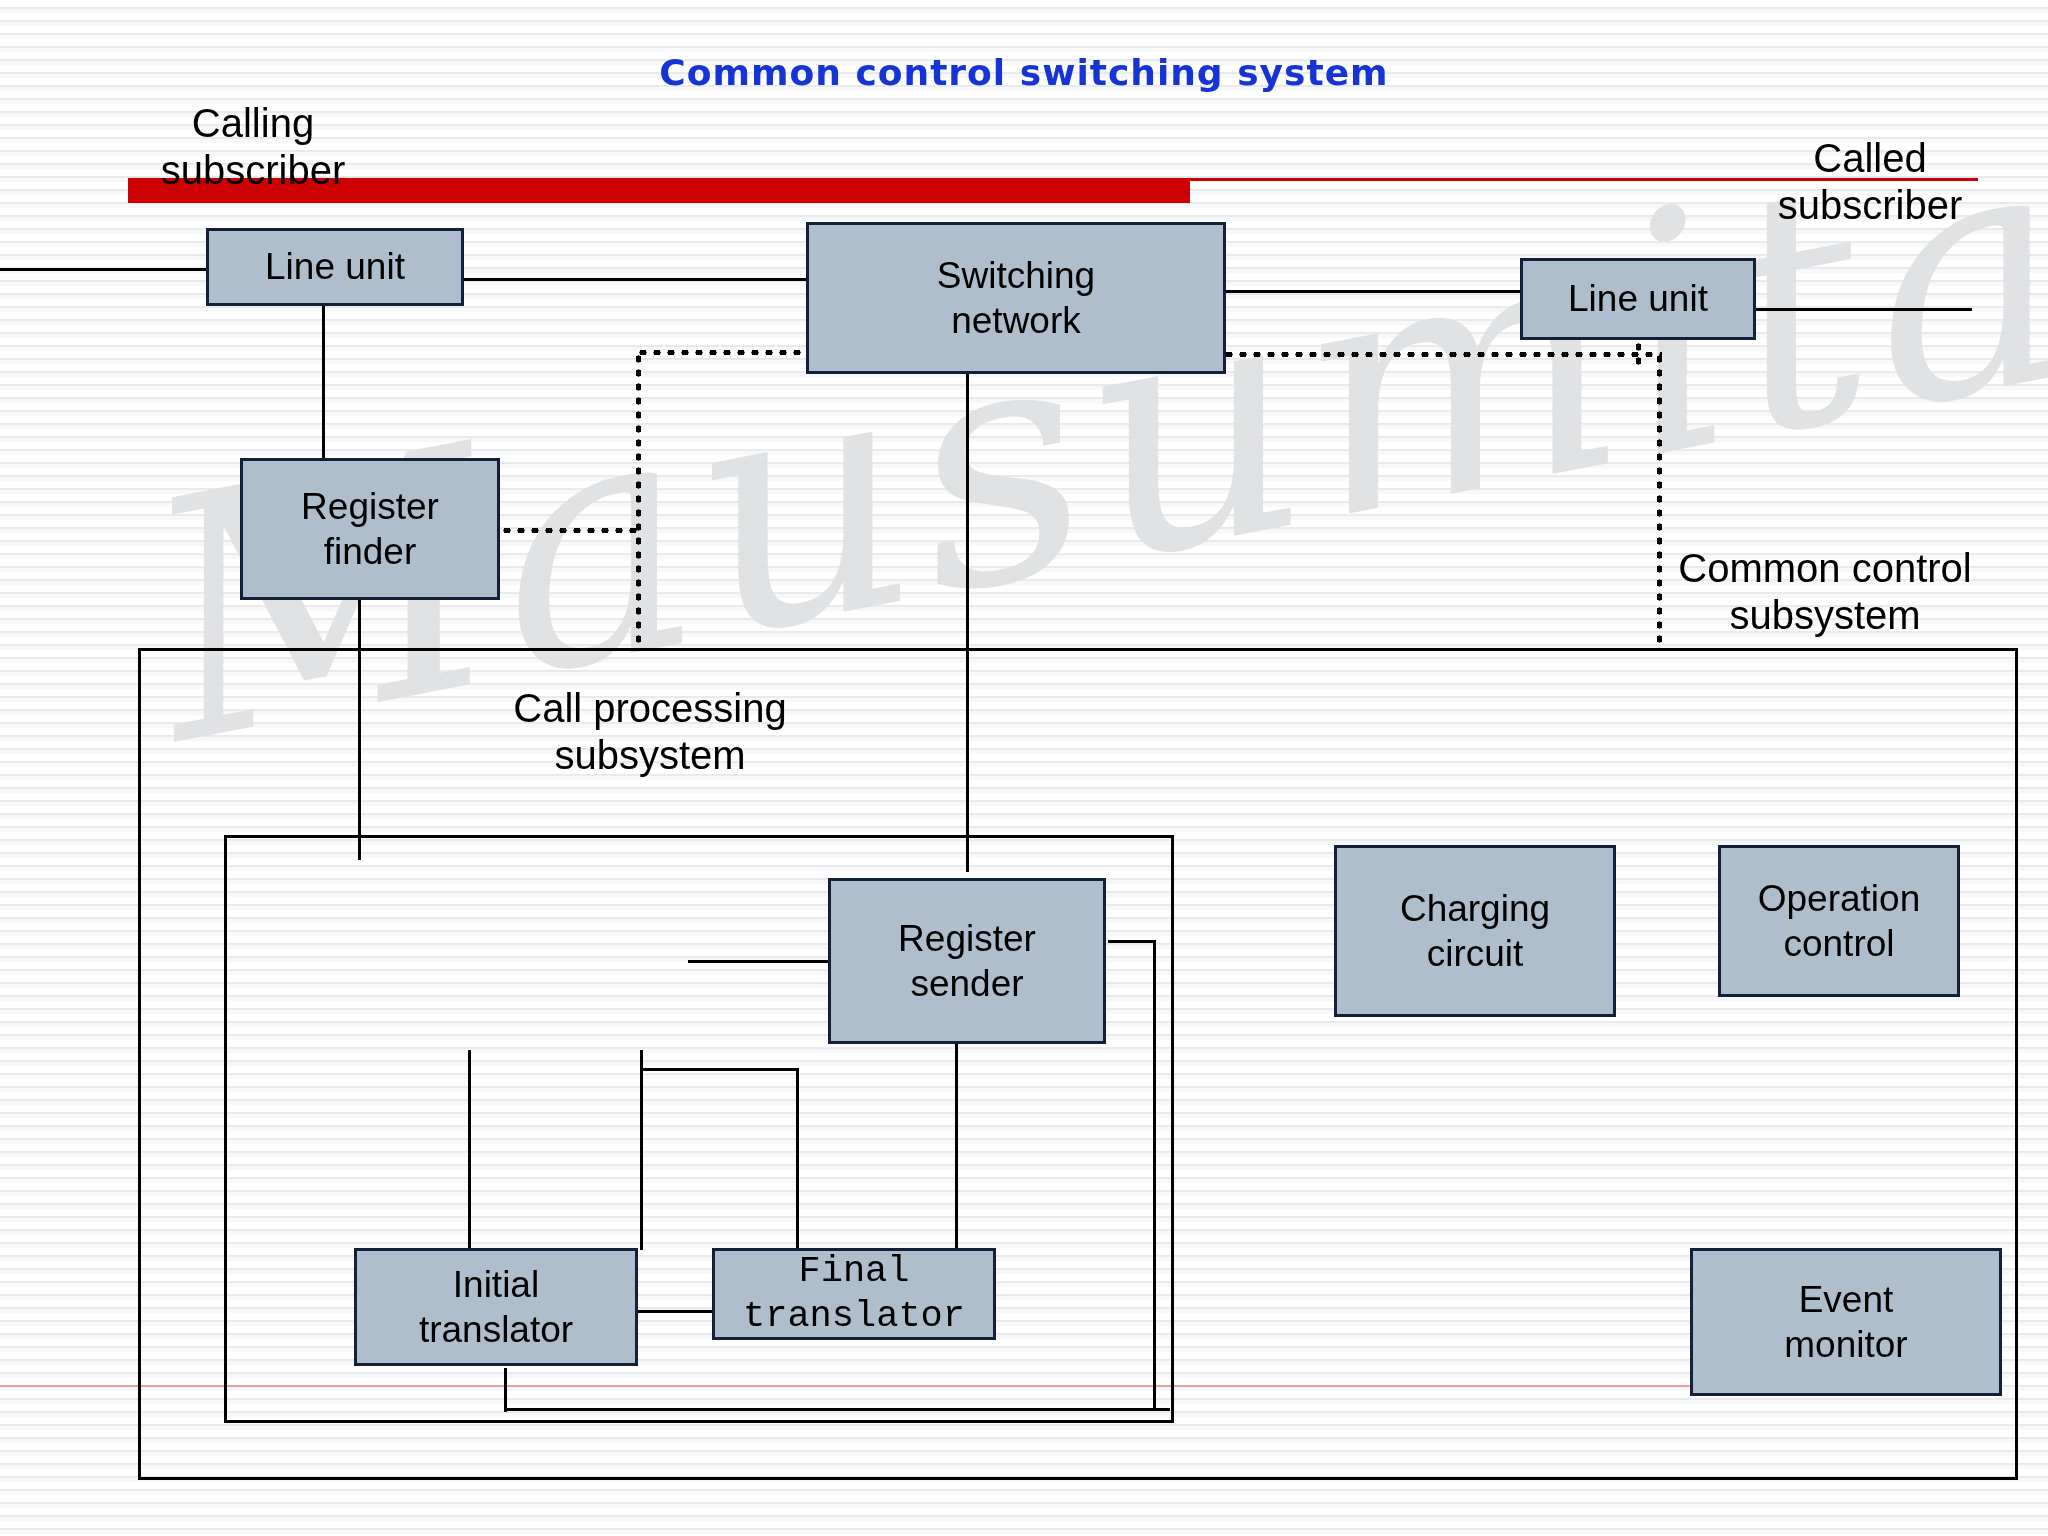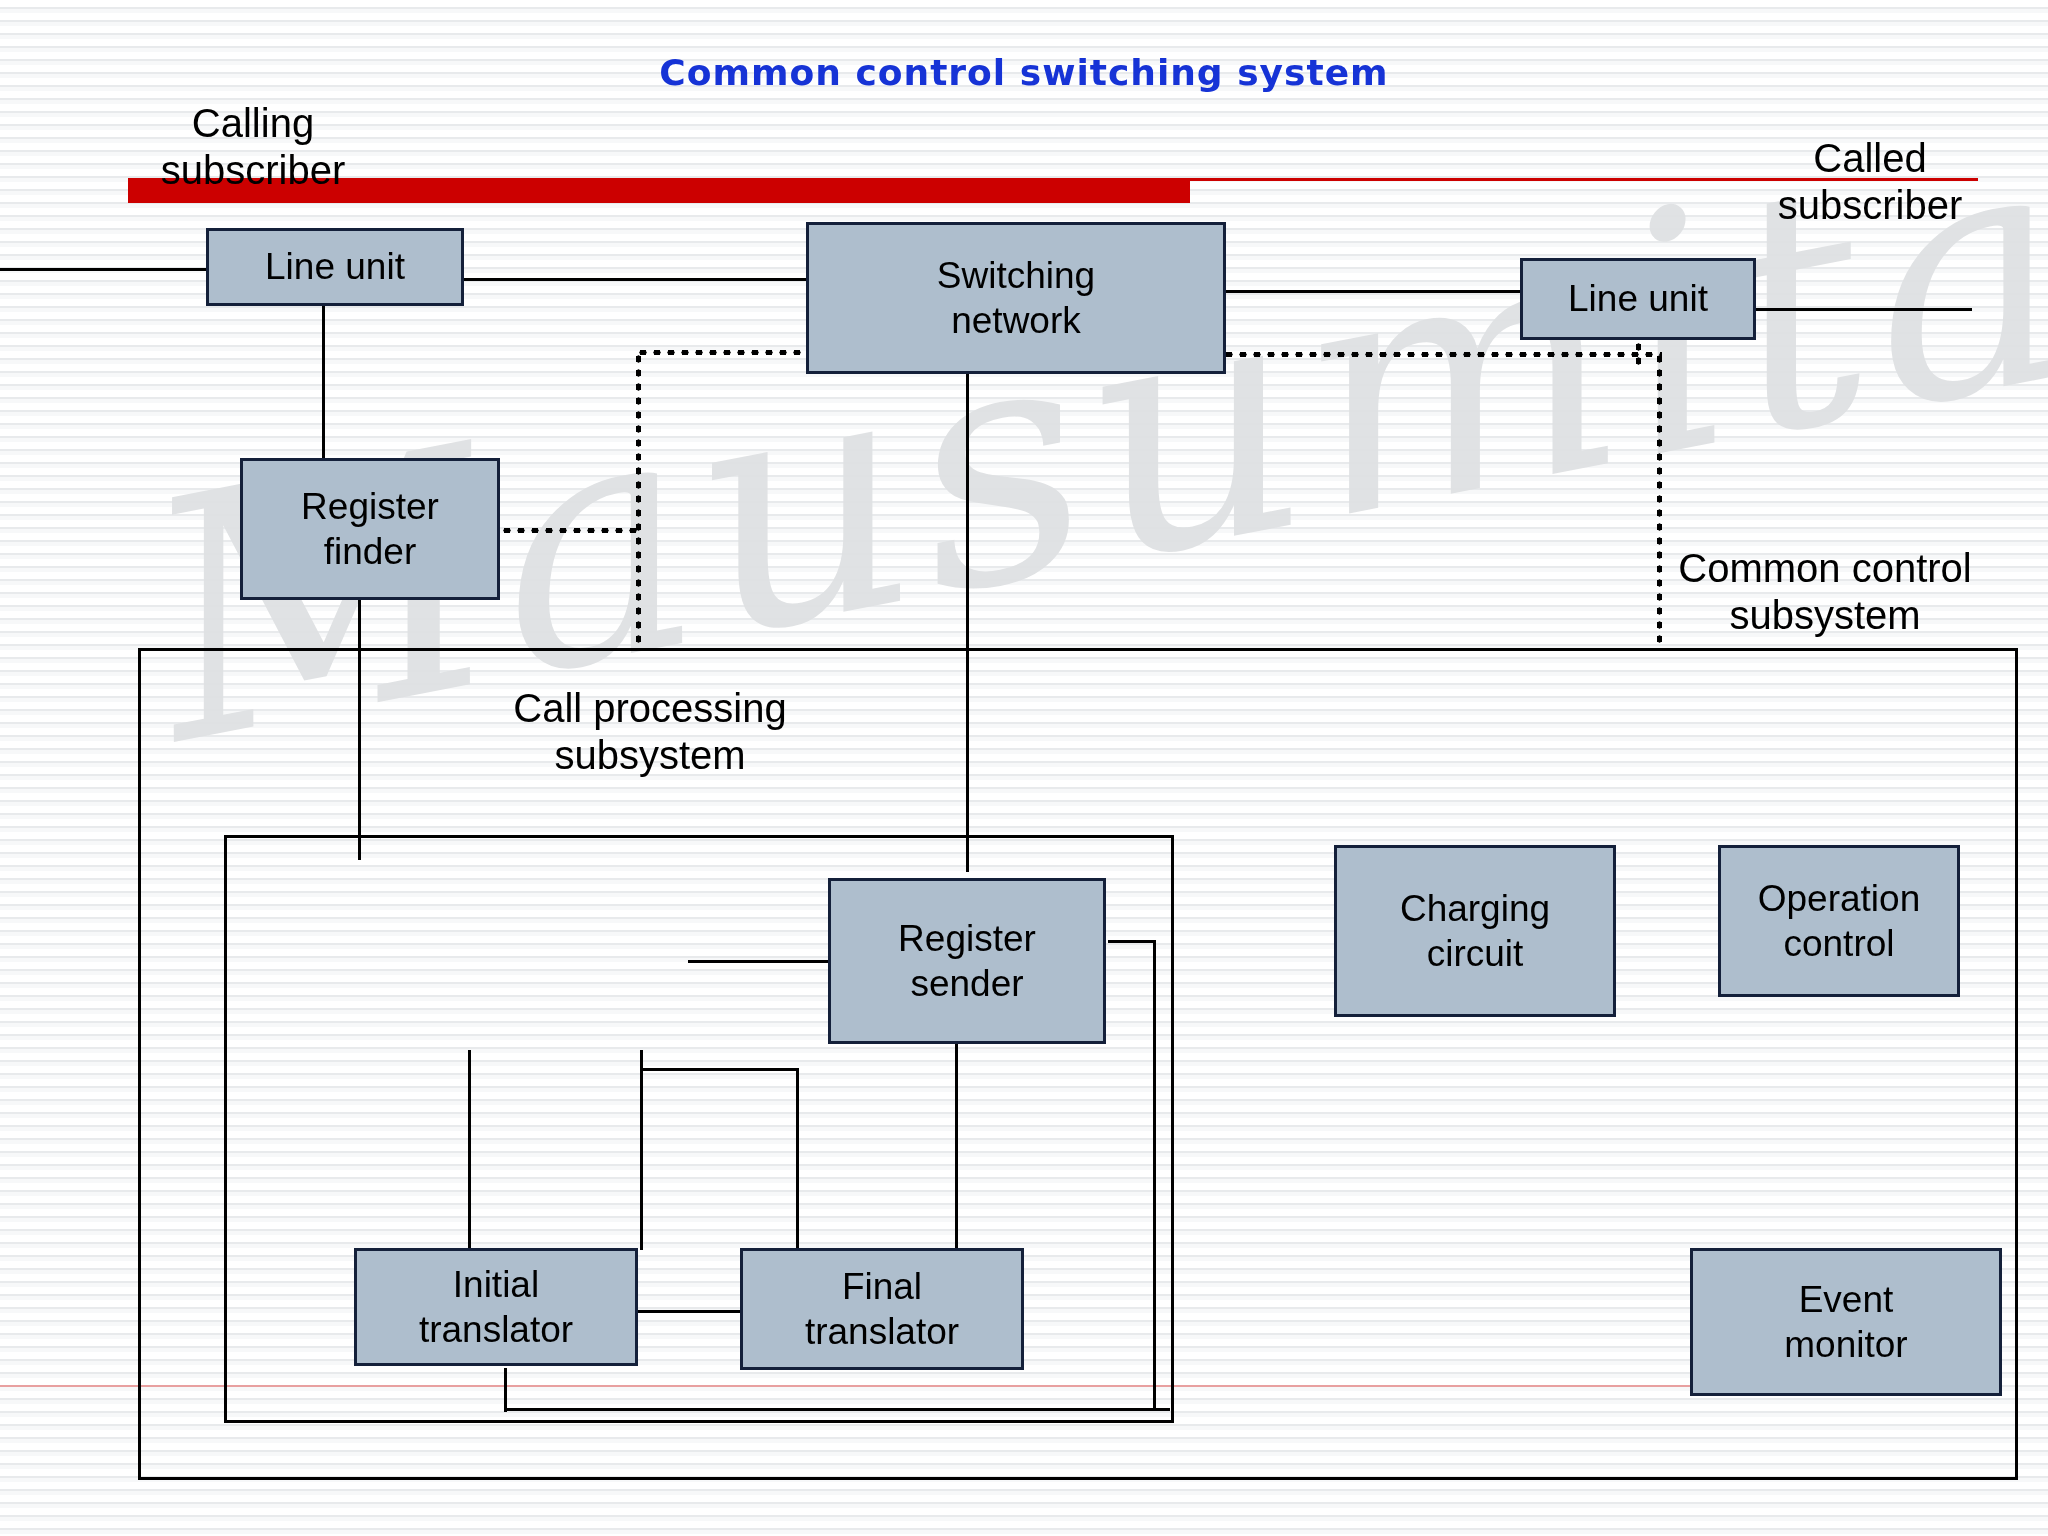--- a/index.html
+++ b/index.html
@@ -216,21 +216,21 @@
   <div class="node" style="left:828px; top:878px; width:278px; height:166px;">
     <span style="white-space: pre-line;">Register
 sender</span>
   </div>
 
   <div class="node" style="left:354px; top:1248px; width:284px; height:118px;">
     <span style="white-space: pre-line;">Initial
 translator</span>
   </div>
 
-  <div class="node" style="left:740px; top:1248px; width:284px; height:122px;">
+  <div class="node" style="left:712px; top:1248px; width:284px; height:92px;font-family:Liberation Mono, monospace;">
     <span style="white-space: pre-line;">Final
 translator</span>
   </div>
 
   <div class="node" style="left:1334px; top:845px; width:282px; height:172px;">
     <span style="white-space: pre-line;">Charging
 circuit</span>
   </div>
 
   <div class="node" style="left:1718px; top:845px; width:242px; height:152px;">

